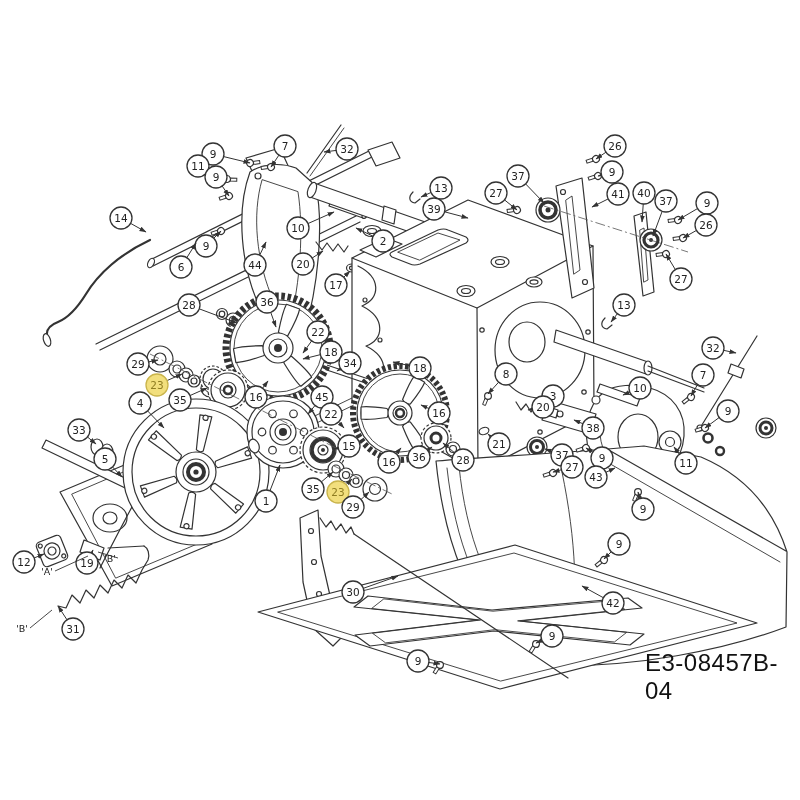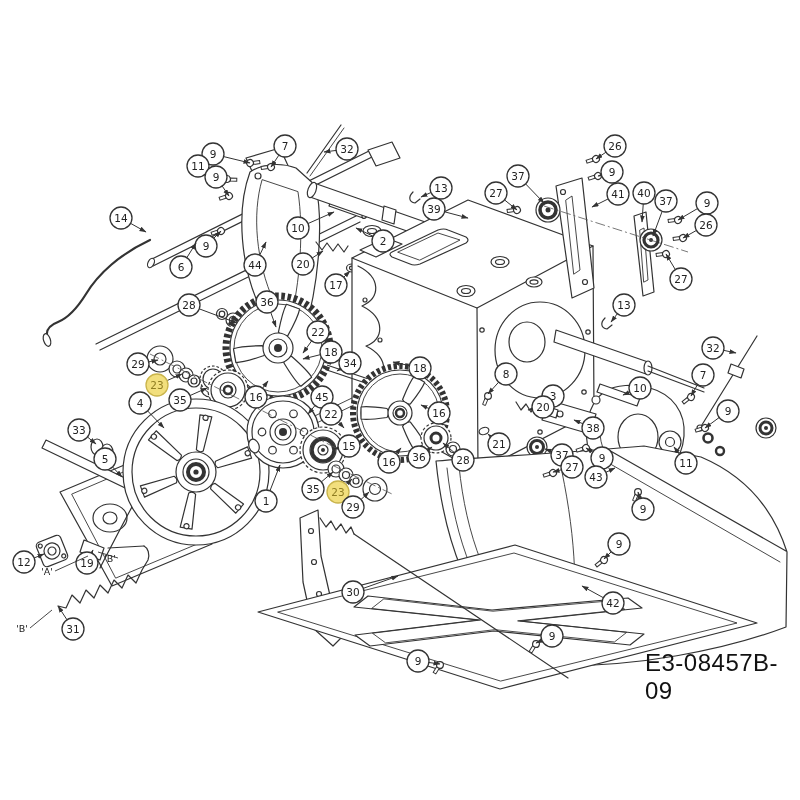--- a/index.html
+++ b/index.html
@@ -758,14 +758,14 @@
           <line x1="118" y1="558" x2="98" y2="552" stroke="#333" stroke-width="0.9"></line>
           <text x="110" y="562" text-anchor="middle" font-size="9.5" font-family="&quot;DejaVu Sans&quot;,sans-serif" fill="#222">'B'</text>
         </g>
         <g>
           <line x1="30" y1="628" x2="52" y2="610" stroke="#333" stroke-width="0.9"></line>
           <text x="22" y="632" text-anchor="middle" font-size="9.5" font-family="&quot;DejaVu Sans&quot;,sans-serif" fill="#222">'B'</text>
         </g>
       </g>
   </svg>
 
-  <div class="code">E3-08457B-09</div>
+  <div class="code">E3-08457B-04</div>
 </div>
 
 </body></html>

